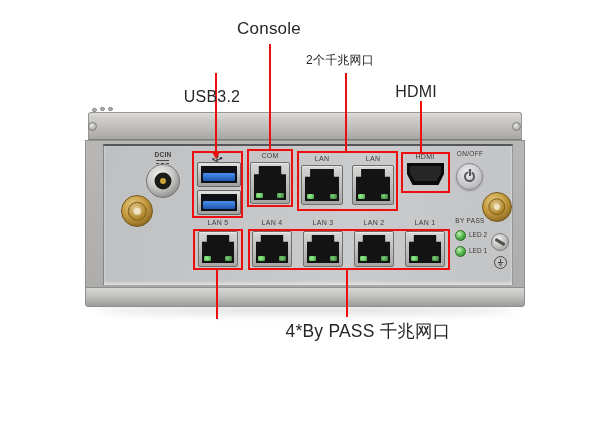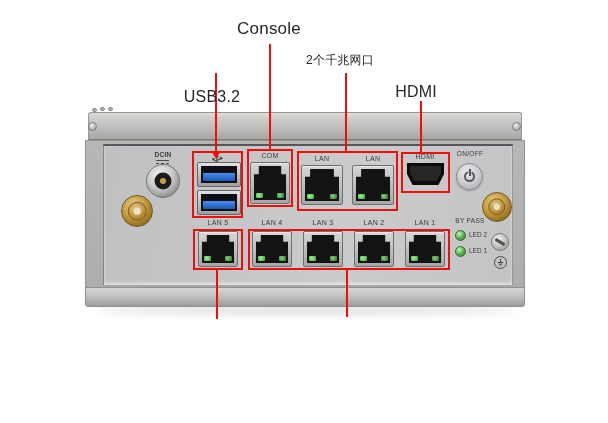--- a/index.html
+++ b/index.html
@@ -102,20 +102,21 @@
 </head>
 <body>
 
 <div class="stage">
 
   <div class="callout" style="left:269px; top:19px; font-size:17px;">Console</div>
   <div class="callout" style="left:212px; top:52px; font-size:16px;margin-top:36px;">USB3.2</div>
   <div class="callout" style="left:340px; top:52px; font-size:12px;">2个千兆网口</div>
   <div class="callout" style="left:416px; top:83px; font-size:16px;">HDMI</div>
 
+  <div class="callout" style="left:368px; top:319px; font-size:17.5px;">4*By PASS 千兆网口</div>
 
   <div class="vline" style="left:269px; top:44px; height:106px;"></div>
   <div class="vline" style="left:215px; top:73px; height:80px;"></div>
   <div class="arrow-down" style="left:212px; top:152px;"></div>
   <div class="vline" style="left:345px; top:73px; height:79px;"></div>
   <div class="vline" style="left:420px; top:101px; height:52px;"></div>
   <div class="vline" style="left:216px; top:270px; height:49px;"></div>
   <div class="vline" style="left:346px; top:270px; height:47px;"></div>
 
   <div class="floor-shadow"></div>

